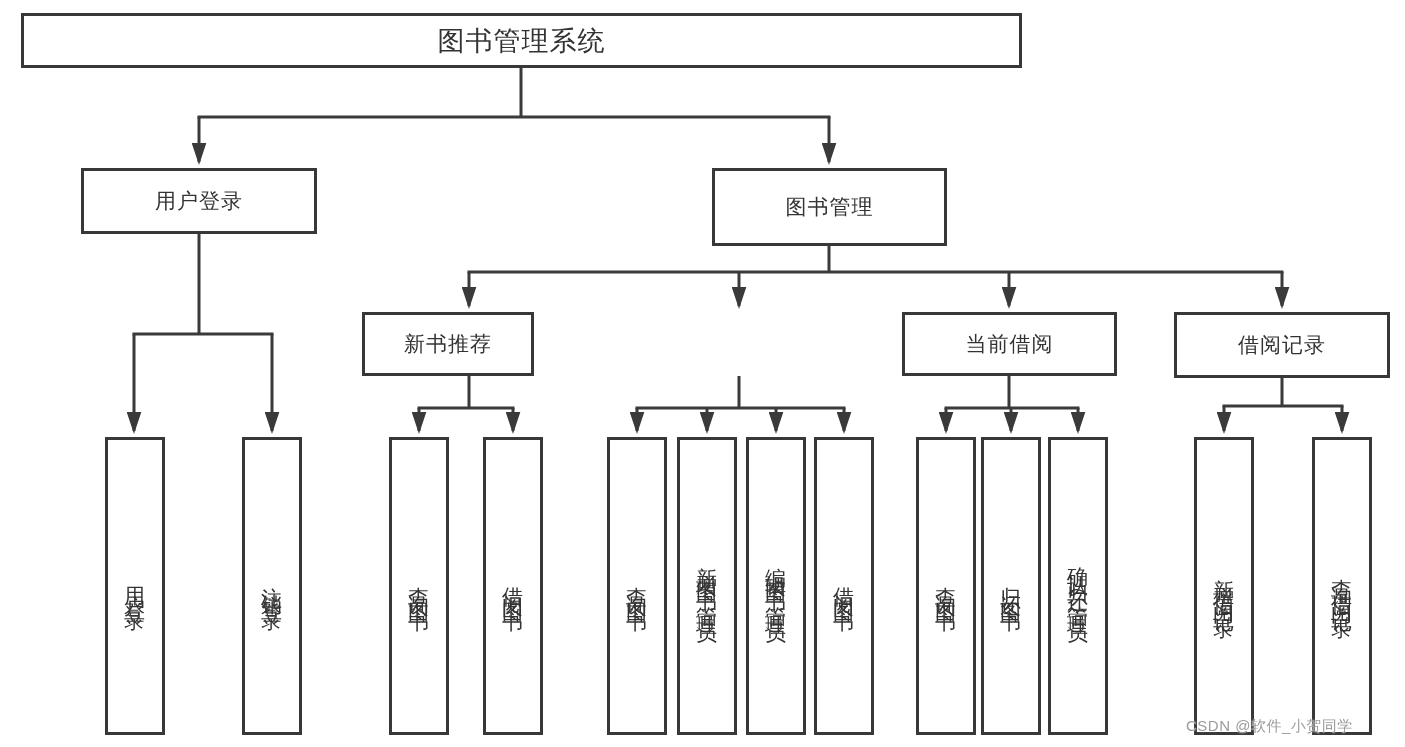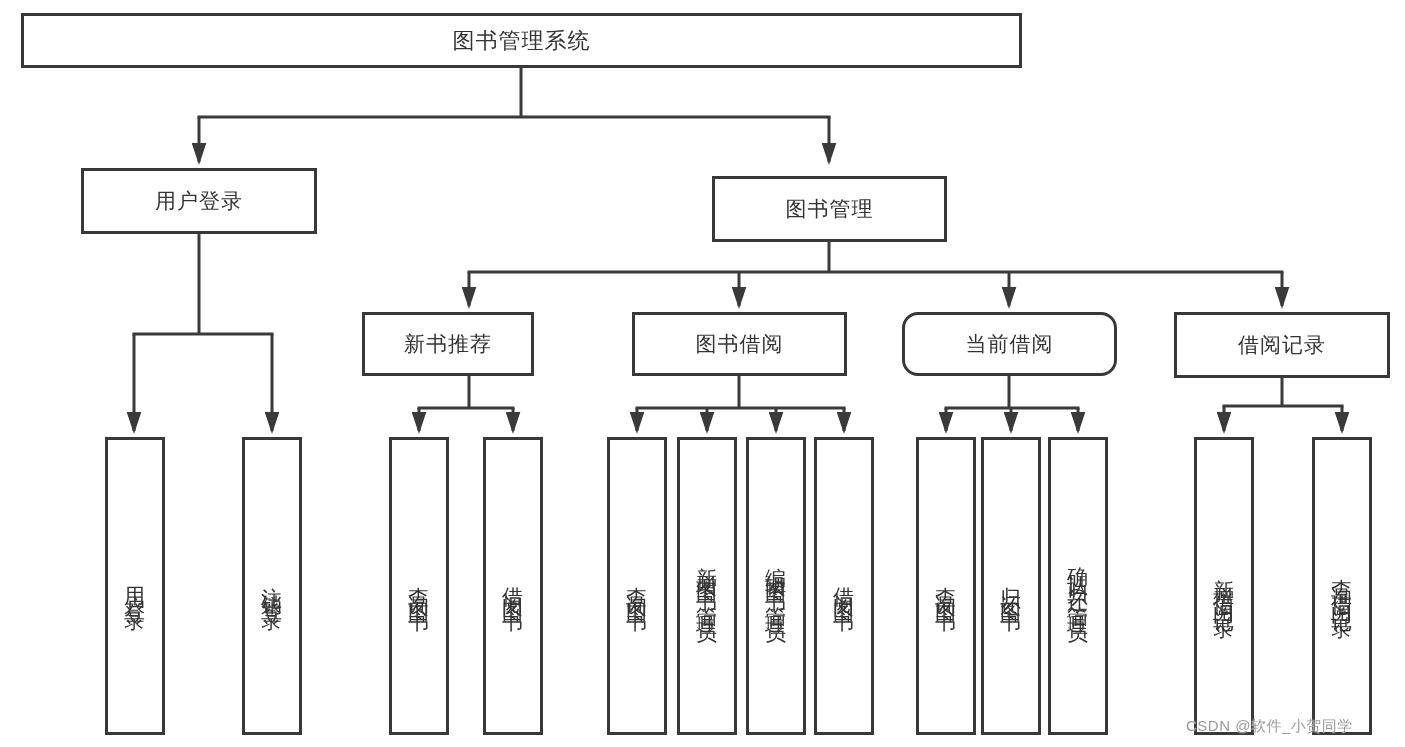--- a/index.html
+++ b/index.html
@@ -32,21 +32,21 @@
     align-items: center;
     justify-content: center;
     color: #333333;
   }
   .hnode span {
     font-size: 21px;
     letter-spacing: 1px;
     white-space: nowrap;
   }
   .rootnode span {
-    font-size: 22px;
+    font-size: 27px;
   }
   .leaf span {
     writing-mode: vertical-rl;
     text-orientation: mixed;
     font-size: 21px;
     letter-spacing: 8px;
     line-height: 1;
     white-space: nowrap;
   }
   .watermark {
@@ -108,31 +108,28 @@
     </g>
   </svg>
 
   <div class="node hnode rootnode" style="left:21px; top:13px; width:1001px; height:55px;">
     <span>图书管理系统</span>
   </div>
 
   <div class="node hnode" style="left:81px; top:168px; width:236px; height:66px;">
     <span>用户登录</span>
   </div>
-  <div class="node hnode" style="left:712px; top:168px; width:235px; height:66px;margin-top:8px;">
+  <div class="node hnode" style="left:712px; top:168px; width:235px; height:78px;">
     <span>图书管理</span>
   </div>
 
   <div class="node hnode" style="left:362px; top:312px; width:172px; height:64px;">
     <span>新书推荐</span>
   </div>
-  <div class="node hnode" style="left:632px; top:312px; width:215px; height:64px;">
-    <span>图书借阅</span>
-  </div>
-  <div class="node hnode" style="left:902px; top:312px; width:215px; height:64px;border-radius:16px;">
+  <div class="node hnode" style="left:902px; top:312px; width:215px; height:64px;">
     <span>当前借阅</span>
   </div>
   <div class="node hnode" style="left:1174px; top:312px; width:216px; height:66px;">
     <span>借阅记录</span>
   </div>
 
   <div class="node leaf" style="left:105px; top:437px; width:60px; height:298px;">
     <span>用户登录</span>
   </div>
   <div class="node leaf" style="left:242px; top:437px; width:60px; height:298px;">

